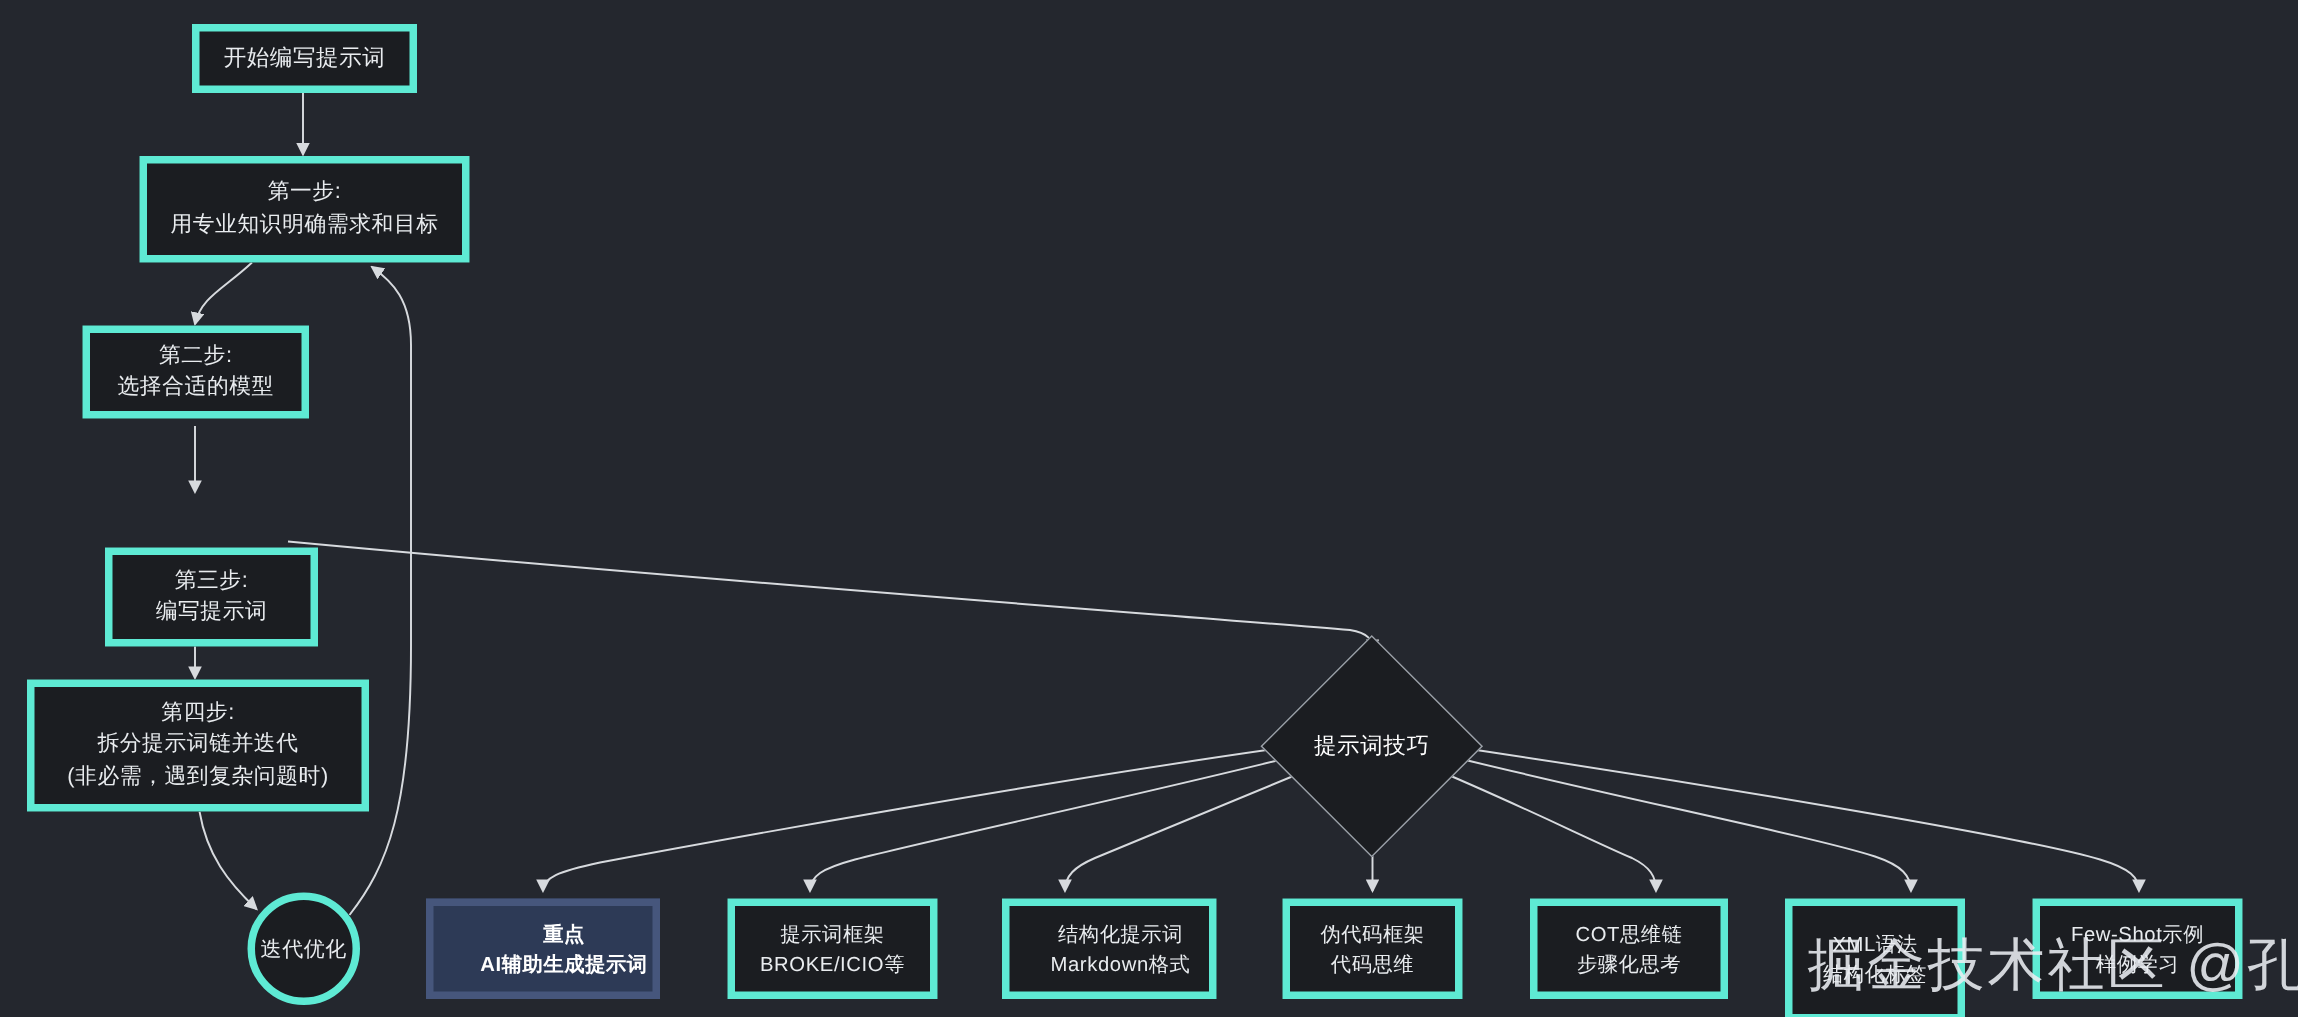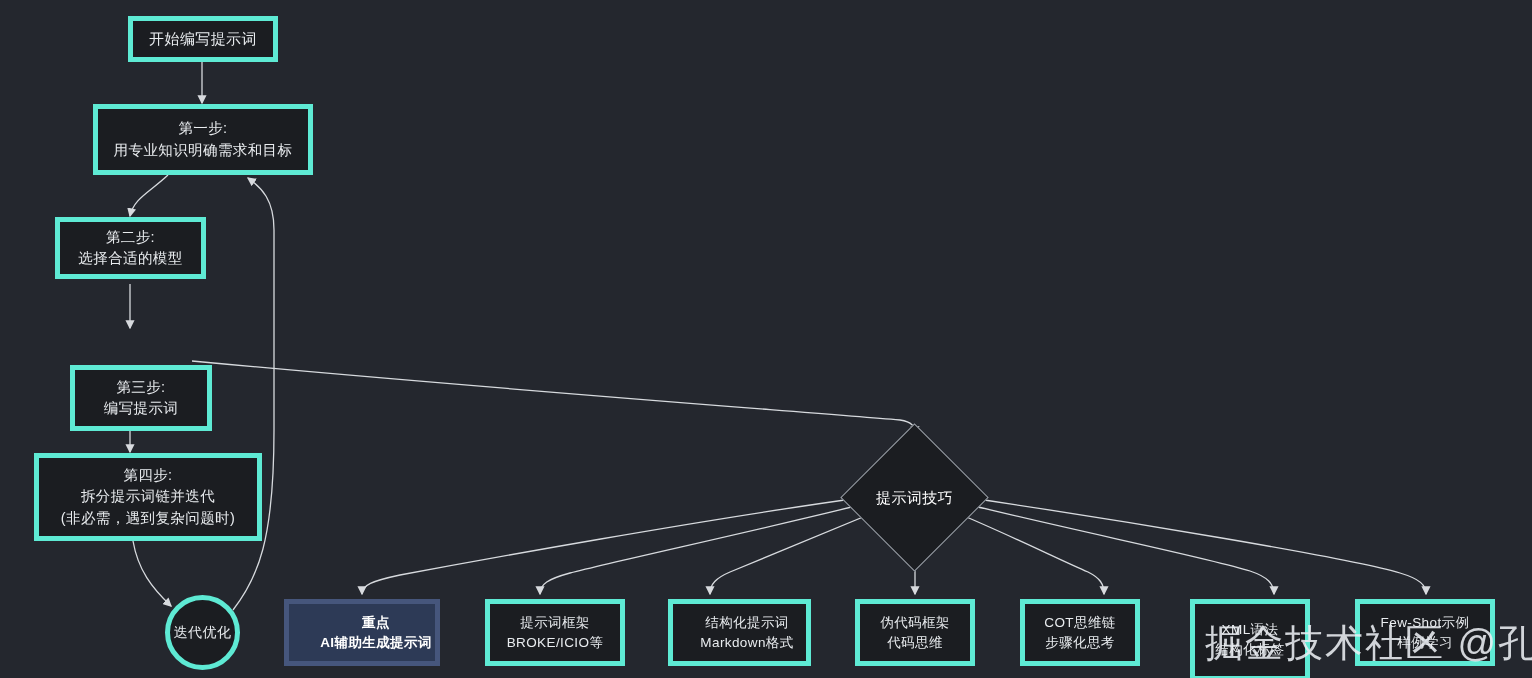--- a/index.html
+++ b/index.html
@@ -143,21 +143,21 @@
   <div class="node node-step" style="left:55px; top:217px; width:151px; height:62px;">
     <span class="ln">第二步:</span>
     <span class="ln">选择合适的模型</span>
   </div>
 
   <div class="node node-step" style="left:70px; top:329px; width:142px; height:66px;margin-top:36px;">
     <span class="ln">第三步:</span>
     <span class="ln">编写提示词</span>
   </div>
 
-  <div class="node node-step" style="left:18px; top:453px; width:228px; height:88px;margin-left:16px;">
+  <div class="node node-step" style="left:18px; top:453px; width:228px; height:88px;">
     <span class="ln">第四步:</span>
     <span class="ln">拆分提示词链并迭代</span>
     <span class="ln">(非必需，遇到复杂问题时)</span>
   </div>
 
   <div class="node node-circle" style="left:165px; top:595px; width:75px; height:75px;">
     <span class="ln">迭代优化</span>
   </div>
 
   <div class="node node-diamond" style="left:862px; top:445px; width:105px; height:105px;">
@@ -178,21 +178,21 @@
   <div class="node node-leaf" style="left:668px; top:599px; width:143px; height:67px;padding-left:15px;">
     <span class="ln">结构化提示词</span>
     <span class="ln">Markdown格式</span>
   </div>
 
   <div class="node node-leaf" style="left:855px; top:599px; width:120px; height:67px;">
     <span class="ln">伪代码框架</span>
     <span class="ln">代码思维</span>
   </div>
 
-  <div class="node node-leaf" style="left:1020px; top:599px; width:120px; height:67px;">
+  <div class="node node-leaf" style="left:1020px; top:599px; width:132px; height:67px;">
     <span class="ln">COT思维链</span>
     <span class="ln">步骤化思考</span>
   </div>
 
   <div class="node node-leaf" style="left:1190px; top:599px; width:120px; height:82px;">
     <span class="ln">XML语法</span>
     <span class="ln">结构化标签</span>
   </div>
 
   <div class="node node-leaf" style="left:1355px; top:599px; width:140px; height:67px;">

